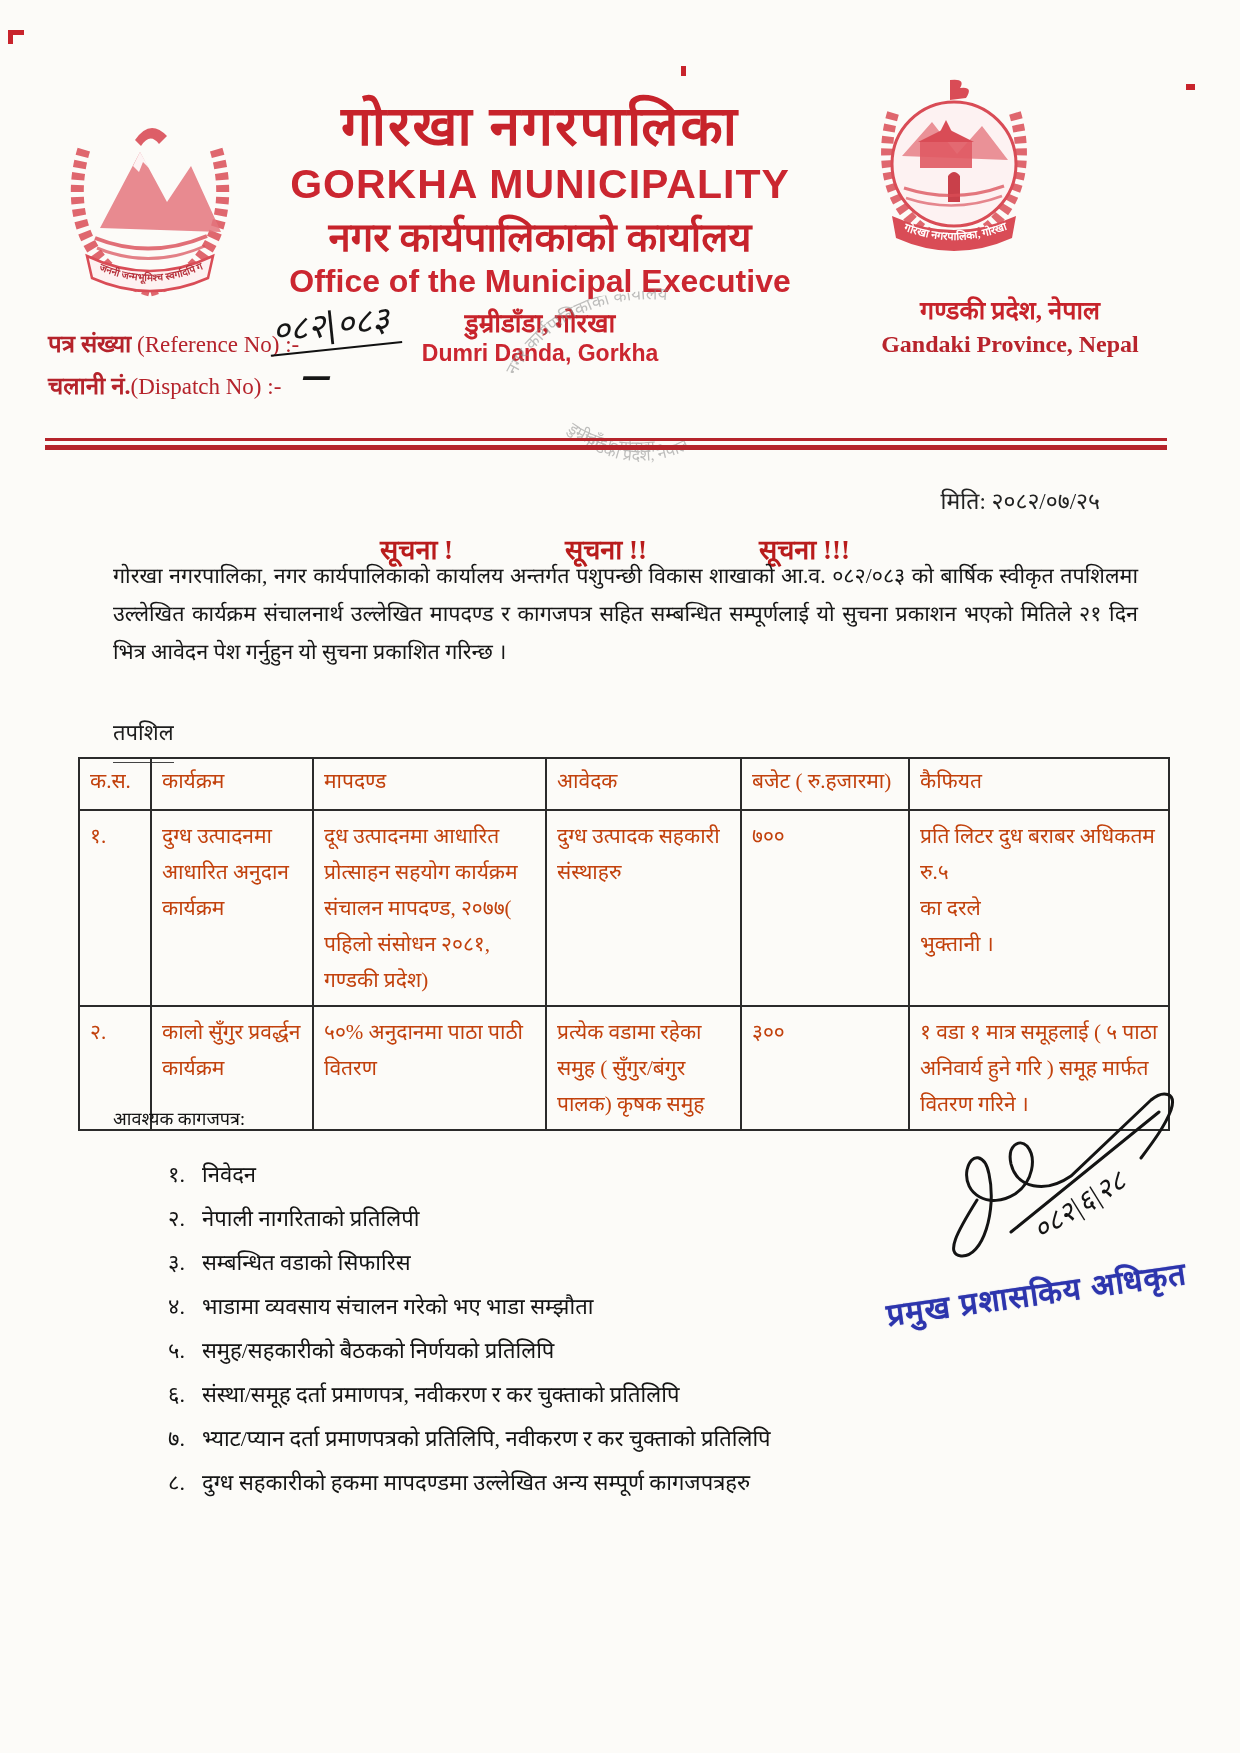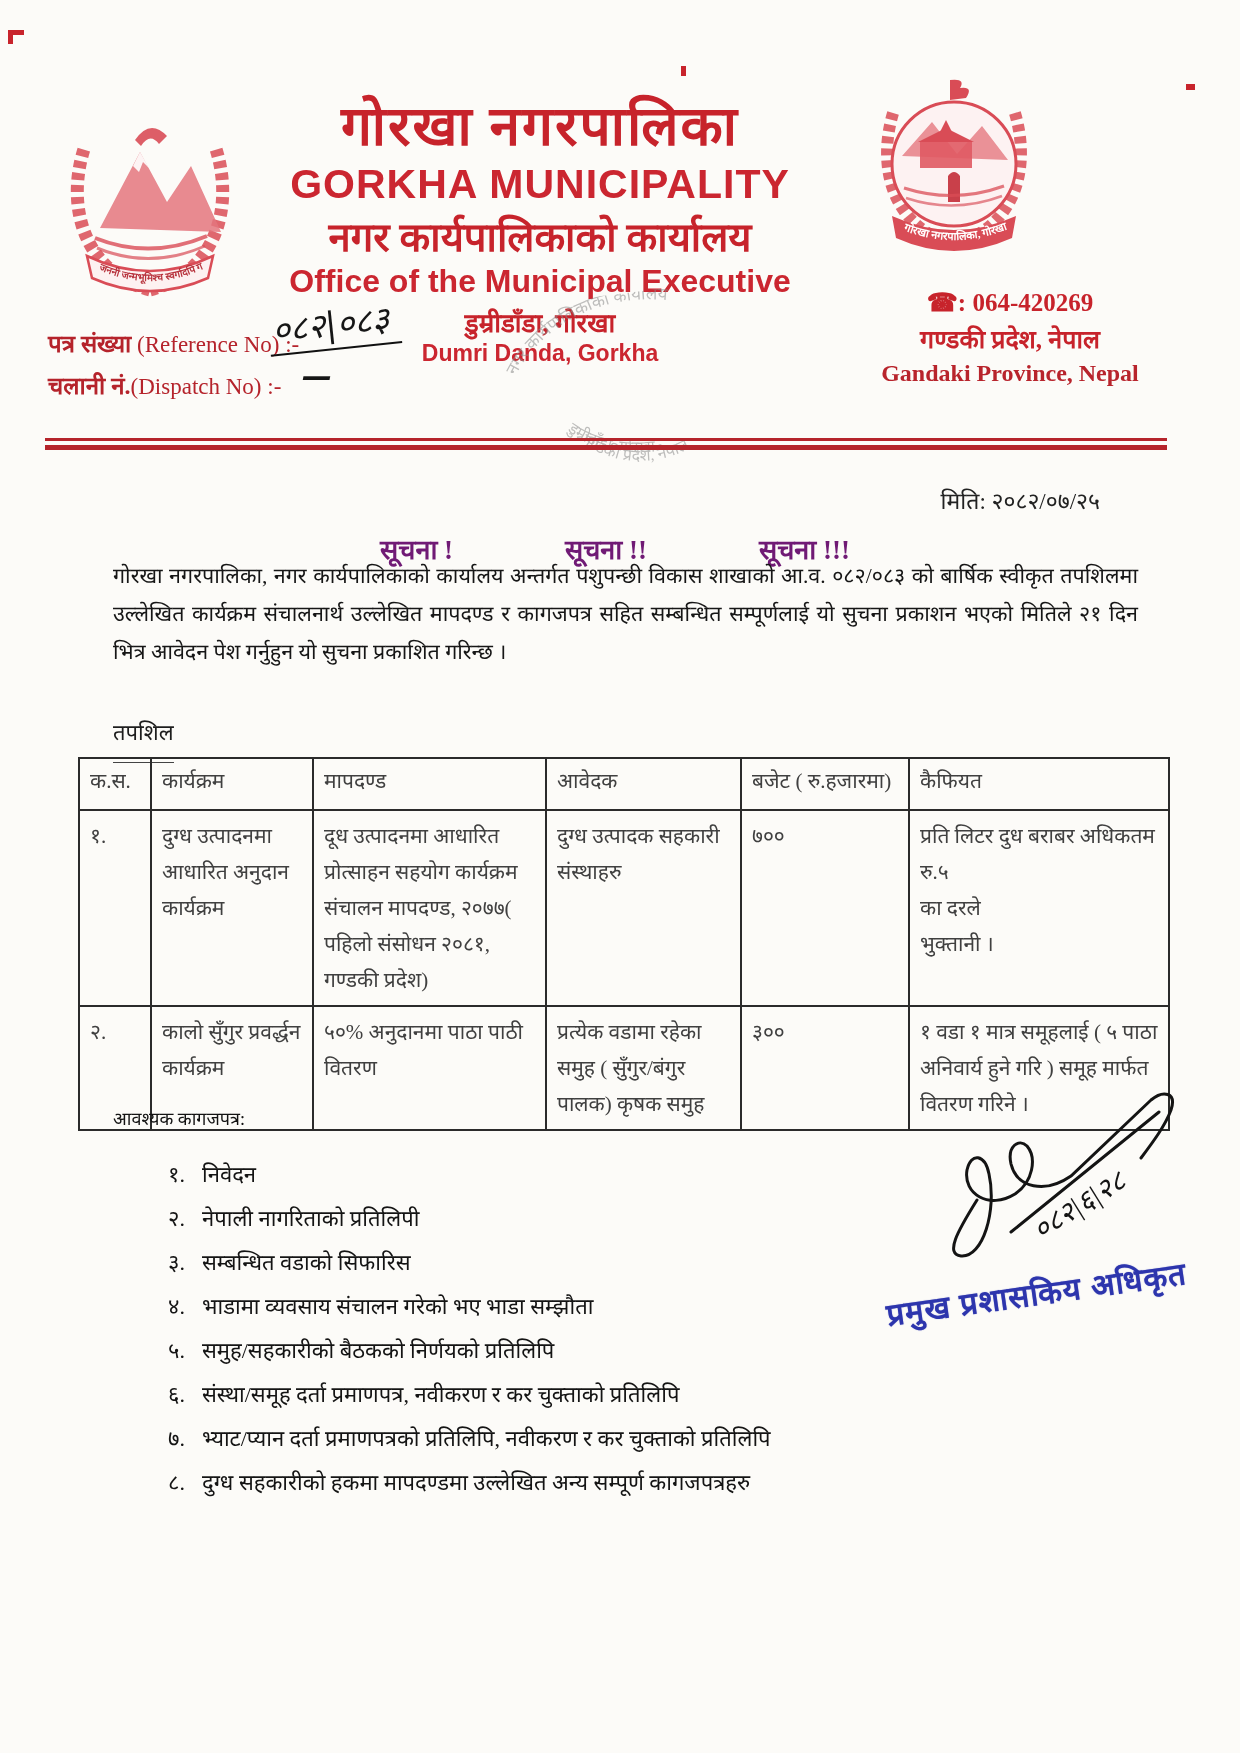--- a/index.html
+++ b/index.html
@@ -17,25 +17,25 @@
   .en-office{font-size:32px;font-weight:bold;color:#cb2630;font-family:"Liberation Sans","DejaVu Sans",sans-serif;}
   .place-np{font-size:26px;font-weight:bold;color:#c7232b;}
   .place-en{font-size:23px;font-weight:bold;color:#cb2630;font-family:"Liberation Sans","DejaVu Sans",sans-serif;}
   .contact{font-size:25px;font-weight:bold;color:#c7232b;text-align:center;}
   .contact-en{font-size:24px;font-weight:bold;color:#b8242c;text-align:center;font-family:"Liberation Serif",serif;}
   .ref-line{font-size:23px;color:#b5232b;}
   .ref-line b{font-size:24px;}
   .hand{font-family:"DejaVu Sans","Liberation Sans",sans-serif;font-style:italic;color:#161616;}
   .rule{left:45px;top:438px;width:1122px;height:4px;border-top:3px solid #b5242b;border-bottom:5px solid #b5242b;}
   .date-line{font-size:23px;color:#222;}
-  .notice-head{left:380px;top:530px;width:470px;display:flex;justify-content:space-between;font-size:27px;font-weight:bold;color:#701a75;}
+  .notice-head{left:380px;top:530px;width:470px;display:flex;justify-content:space-between;font-size:27px;font-weight:bold;color:#b91c1c;}
   .body-par{left:113px;top:557px;width:1025px;font-size:21.5px;line-height:38px;text-align:justify;color:#161616;}
   .tapshil{font-size:22px;border-bottom:1px solid #444;padding-bottom:16px;}
   
-  table.notice{position:absolute;left:78px;top:757px;width:1090px;border-collapse:collapse;table-layout:fixed;font-size:21px;color:#404040;}
+  table.notice{position:absolute;left:78px;top:757px;width:1090px;border-collapse:collapse;table-layout:fixed;font-size:21px;color:#c2410c;}
   table.notice th,table.notice td{border:2px solid #2b2b2b;padding:7px 10px;vertical-align:top;text-align:left;font-weight:normal;white-space:pre-line;line-height:36px;}
   table.notice th{height:36px;line-height:30px;}
   td.num,th.num{text-align:left;padding-left:14px;}
   td.budget{text-align:center;}
   tr.r1 td{height:156px;}
   tr.r2 td{height:106px;}
   
   .docs-head{font-size:18px;color:#131313;}
   .doc-item{display:flex;height:44px;align-items:flex-start;font-size:22px;color:#141414;}
   .doc-num{width:34px;flex:none;}
@@ -95,23 +95,20 @@
   <div class="abs center" style="left:235px;top:86px;width:610px;">
     <div class="np-title">गोरखा नगरपालिका</div>
     <div class="en-title">GORKHA MUNICIPALITY</div>
     <div class="np-office">नगर कार्यपालिकाको कार्यालय</div>
     <div class="en-office">Office of the Municipal Executive</div>
     <div class="place-np" style="margin-top:4px;">डुम्रीडाँडा, गोरखा</div>
     <div class="place-en">Dumri Danda, Gorkha</div>
   </div>
 
   <div class="abs" style="left:830px;top:288px;width:360px;">
-    <div class="contact">
-      <span>☎</span><span>: 064-420269</span>
-    </div>
     <div class="contact" style="margin-top:4px;">गण्डकी प्रदेश, नेपाल</div>
     <div class="contact-en" style="margin-top:5px;">Gandaki Province, Nepal</div>
   </div>
 
   <div class="abs ref-line" style="left:48px;top:326px;">
     <b>पत्र संख्या</b><span> (Reference No) :-</span>
   </div>
   <div class="abs hand" style="left:268px;top:300px;font-size:34px;transform:rotate(-6deg);border-bottom:2px solid #111;padding:0 10px 2px 4px;">०८२|०८३</div>
   <div class="abs ref-line" style="left:48px;top:368px;">
     <b>चलानी नं.</b><span>(Dispatch No) :-</span>

